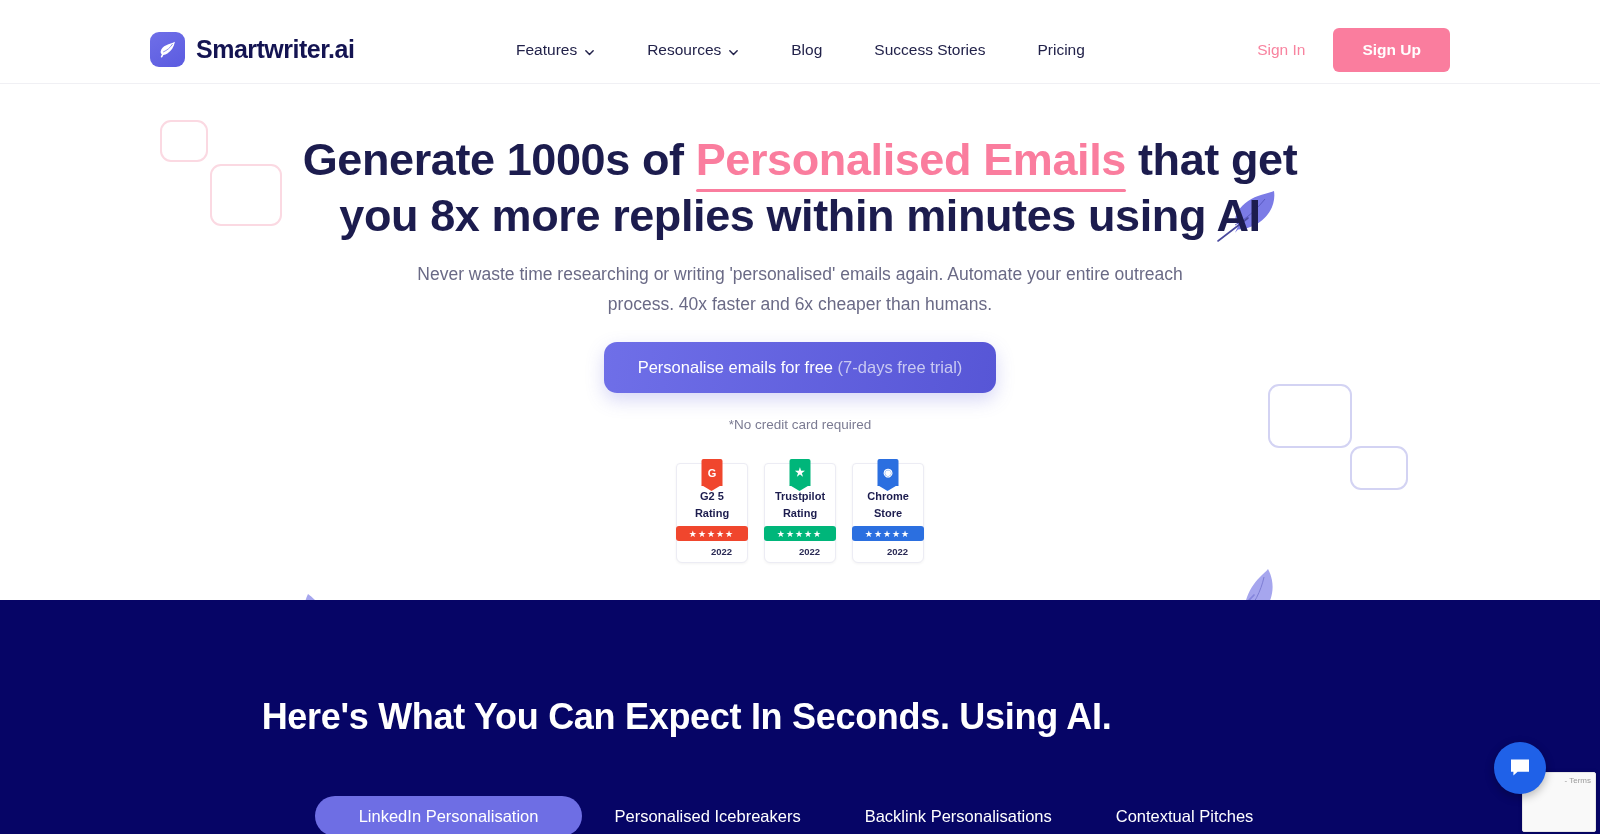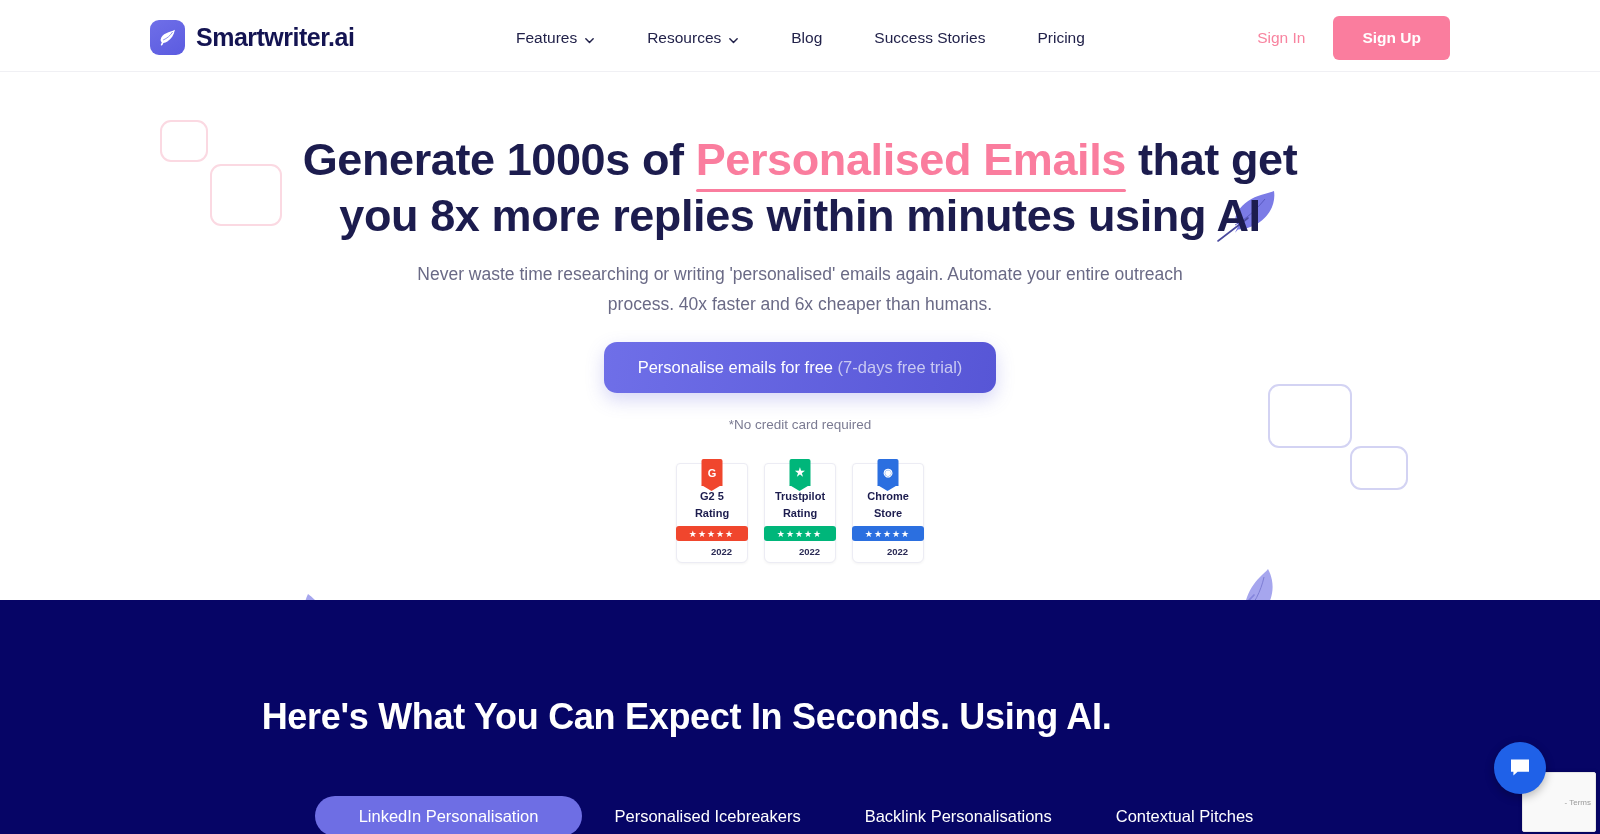--- a/index.html
+++ b/index.html
@@ -5,21 +5,21 @@
   * { margin:0; padding:0; box-sizing:border-box; }
   html, body {
     width:1600px; height:834px; overflow:hidden;
     font-family:"Liberation Sans", sans-serif;
     background:#ffffff;
   }
   .page { position:relative; width:1600px; height:834px; overflow:hidden; background:#fff; }
 
   
   .header {
-    position:absolute; top:4px; left:0; width:1600px; height:68px;
+    position:absolute; top:16px; left:0; width:1600px; height:68px;
     background:#fff; border-bottom:1px solid #f0f0f4;
     display:flex; align-items:center; z-index:40;
   }
   .logo-wrap { position:absolute; left:150px; display:flex; align-items:center; gap:11px; }
   .logo-mark {
     width:35px; height:35px; border-radius:9px;
     background:linear-gradient(150deg,#6f6fe8 0%,#5b5be0 100%);
     display:flex; align-items:center; justify-content:center;
   }
   .logo-text { font-size:25px; font-weight:bold; color:#141452; letter-spacing:-0.5px; }
@@ -123,21 +123,21 @@
     cursor:pointer; white-space:nowrap; border-radius:22px;
   }
   .tab.active { background:#6e6ee4; padding:0 44px; }
 
   
   .recaptcha {
     position:absolute; right:4px; bottom:2px; width:74px; height:60px;
     background:#f9f9f9; border:1px solid #e6e6e6;
     box-shadow:0 0 4px rgba(0,0,0,.15); border-radius:2px;
     display:flex; flex-direction:column; align-items:flex-end;
-    justify-content:center; padding:3px 4px;
+    justify-content:flex-start; padding:3px 4px;
   }
   .recaptcha-terms { font-size:8px; color:#9a9a9a; }
   .chat-btn {
     position:absolute; right:54px; bottom:40px;
     width:52px; height:52px; border-radius:50%;
     background:#1f61e8; border:none; cursor:pointer;
     display:flex; align-items:center; justify-content:center;
     box-shadow:0 3px 10px rgba(0,0,0,.28);
   }
 </style>

